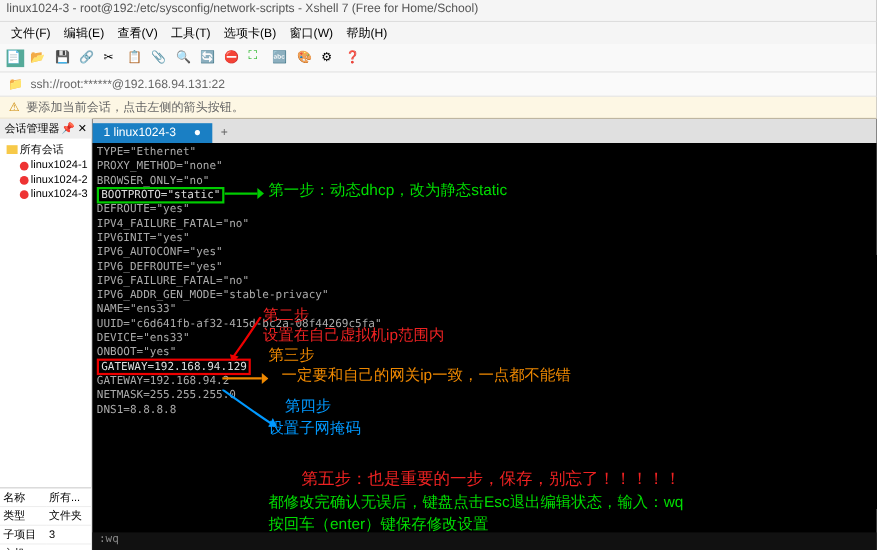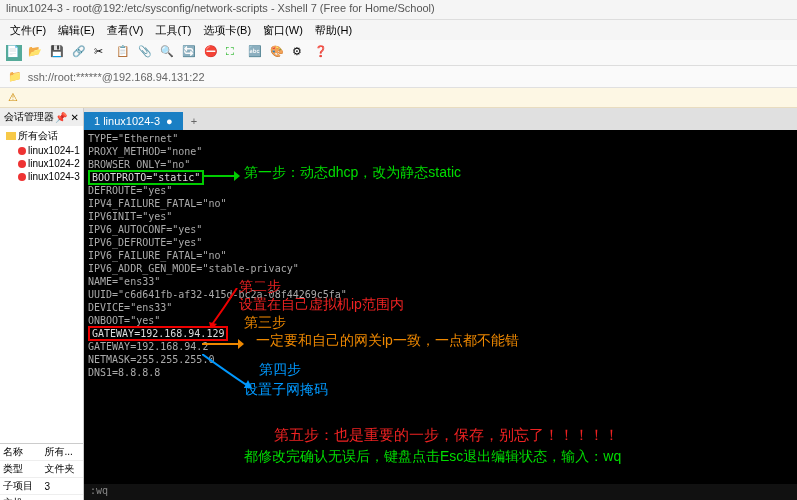--- a/index.html
+++ b/index.html
@@ -17,21 +17,21 @@
 .tree { flex: 1; padding: 2px; font-size: 10px; }
 .tree-item { padding: 1px 0 1px 4px; cursor: pointer; display: flex; align-items: center; gap: 2px; }
 .tree-item.l2 { padding-left: 16px; }
 .dot { width: 8px; height: 8px; border-radius: 50%; background: #e33; display: inline-block; }
 .folder-ico { width: 10px; height: 8px; background: #f7c948; display: inline-block; }
 .props { border-top: 1px solid #ccc; background: #fff; }
 .props table { width: 100%; font-size: 10px; border-collapse: collapse; }
 .props td { padding: 1px 3px; border-bottom: 1px solid #eee; }
 .content { flex: 1; background: #000; position: relative; overflow: hidden; }
 .tabs { height: 22px; background: #e0e0e0; display: flex; align-items: flex-end; }
-.tab { background: #1a7fc4; color: #fff; padding: 3px 10px; font-size: 11px; display: flex; align-items: center; gap: 6px; }
+.tab { background: #1a7fc4; color: #fff; padding: 3px 10px; font-size: 11px; display: flex; align-items: center; gap: 16px; }
 .tab-add { padding: 3px 8px; color: #666; cursor: pointer; }
 .term { position: absolute; top: 22px; left: 0; right: 0; bottom: 0; background: #000; color: #aaa; font-family: Consolas, monospace; font-size: 10px; line-height: 13px; padding: 2px 4px; }
 .term-line { white-space: pre; }
 .hl-green { border: 2px solid #0c0; padding: 0 2px; color: #ddd; }
 .hl-red { border: 2px solid #e00; padding: 0 2px; color: #ddd; }
 .anno { position: absolute; font-size: 14px; font-family: "Microsoft YaHei", sans-serif; pointer-events: none; }
 .anno.green { color: #0d0; }
 .anno.red { color: #e22; }
 .anno.orange { color: #e80; }
 .anno.blue { color: #09f; }
@@ -74,20 +74,21 @@
   <span class="tbicon" style="color:#28c">❓</span>
 </div>
 
 <div class="addrbar">
   <span>📁</span>
   <span>ssh://root:******@192.168.94.131:22</span>
 </div>
 
 <div class="tipbar">
   <span style="color:#c80">⚠</span>
+  <span>要添加当前会话，点击左侧的箭头按钮。</span>
 </div>
 
 <div class="main">
   <div class="sidebar">
     <div class="sidehdr">
       <span>会话管理器</span>
       <span>
         <span>📌</span>
         <span>✕</span>
       </span>
@@ -203,20 +204,21 @@
 
     <svg class="arrow" style="top:246px;left:118px" width="50" height="36">
         <path d="M0 0 Q25 18 46 32" stroke="#09f" stroke-width="2" fill="none"></path>
         <polygon points="42,34 50,34 46,26" fill="#09f"></polygon>
       </svg>
     <div class="anno blue" style="top:253px;left:175px">第四步</div>
     <div class="anno blue" style="top:273px;left:160px">设置子网掩码</div>
 
     <div class="anno red" style="top:318px;left:190px;font-size:15px">第五步：也是重要的一步，保存，别忘了！！！！！</div>
     <div class="anno green" style="top:340px;left:160px;font-size:14px">都修改完确认无误后，键盘点击Esc退出编辑状态，输入：wq</div>
+    <div class="anno green" style="top:360px;left:160px;font-size:14px">按回车（enter）键保存修改设置</div>
 
     <div class="watermark">@51CTO博客</div>
   </div>
 </div>
 
 <div class="statusbar">
   <span>:wq</span>
 </div>
 
 </body></html>

